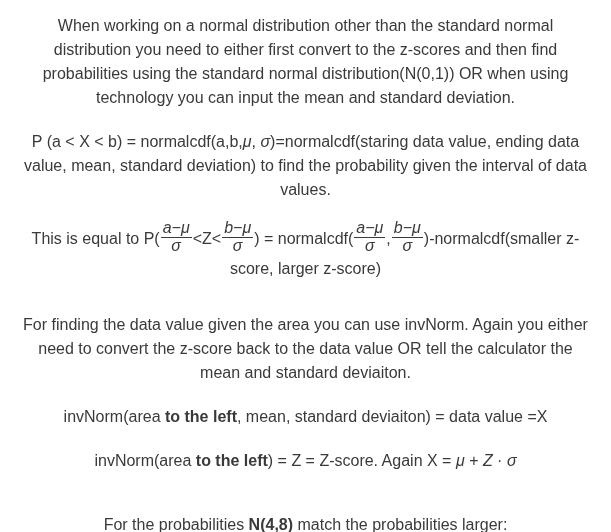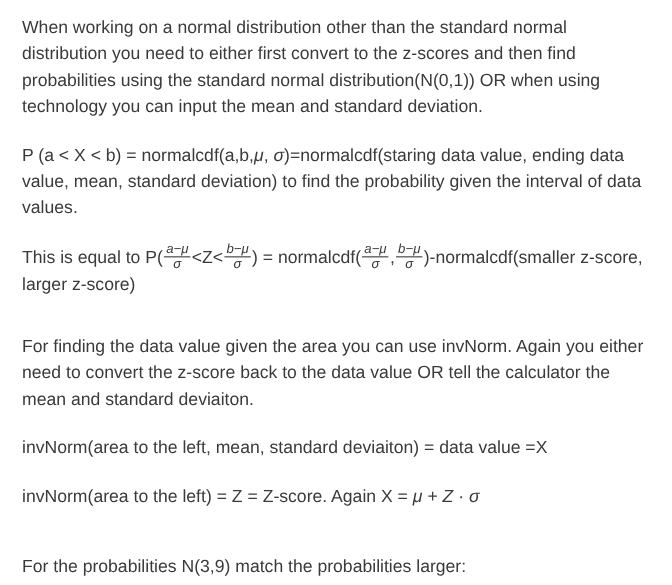--- a/index.html
+++ b/index.html
@@ -1,33 +1,33 @@
 <!DOCTYPE html>
 <html><head>
   <meta charset="utf-8">
   <style>
-    * { margin: 0; padding: 0; box-sizing: border-box; }
+    * { margin: 0; padding: 0; box-sizing: border-box; text-align: center; }
     body {
       font-family: -apple-system, BlinkMacSystemFont, "Segoe UI", Arial, sans-serif;
       font-size: 16px;
       line-height: 1.5;
       color: #3a3a3a;
       background: #ffffff;
       padding: 14px 20px;
       width: 611px;
     }
     .para { margin-bottom: 20px; }
     .section-gap { margin-bottom: 40px; }
     .italic { font-style: italic; }
-    .bold { font-weight: 400; }
+    .bold { font-weight: 700; }
     .frac {
       display: inline-block;
       vertical-align: middle;
       text-align: center;
-      font-size: 12px;
+      font-size: 16px;
       line-height: 1.05;
       padding: 0 1px;
       position: relative;
       top: -2px;
     }
     .frac .num { display: block; border-bottom: 1px solid #3a3a3a; padding: 0 2px; }
     .frac .den { display: block; padding: 0 2px; }
     .math-line { margin-bottom: 32px; }
   </style>
 </head>
@@ -51,14 +51,14 @@
 
 <div class="para">
   <span>invNorm(area </span><span class="bold">to the left</span><span>, mean, standard deviaiton) = data value =X</span>
 </div>
 
 <div class="para section-gap">
   <span>invNorm(area </span><span class="bold">to the left</span><span>) = Z = Z-score. Again X = </span><span class="italic">μ + Z · σ</span>
 </div>
 
 <div class="para">
-  <span>For the probabilities </span><span class="bold">N(3,9)</span><span> match the probabilities larger:</span>
+  <span>For the probabilities </span><span class="bold">N(4,8)</span><span> match the probabilities larger:</span>
 </div>
 
 </body></html>

